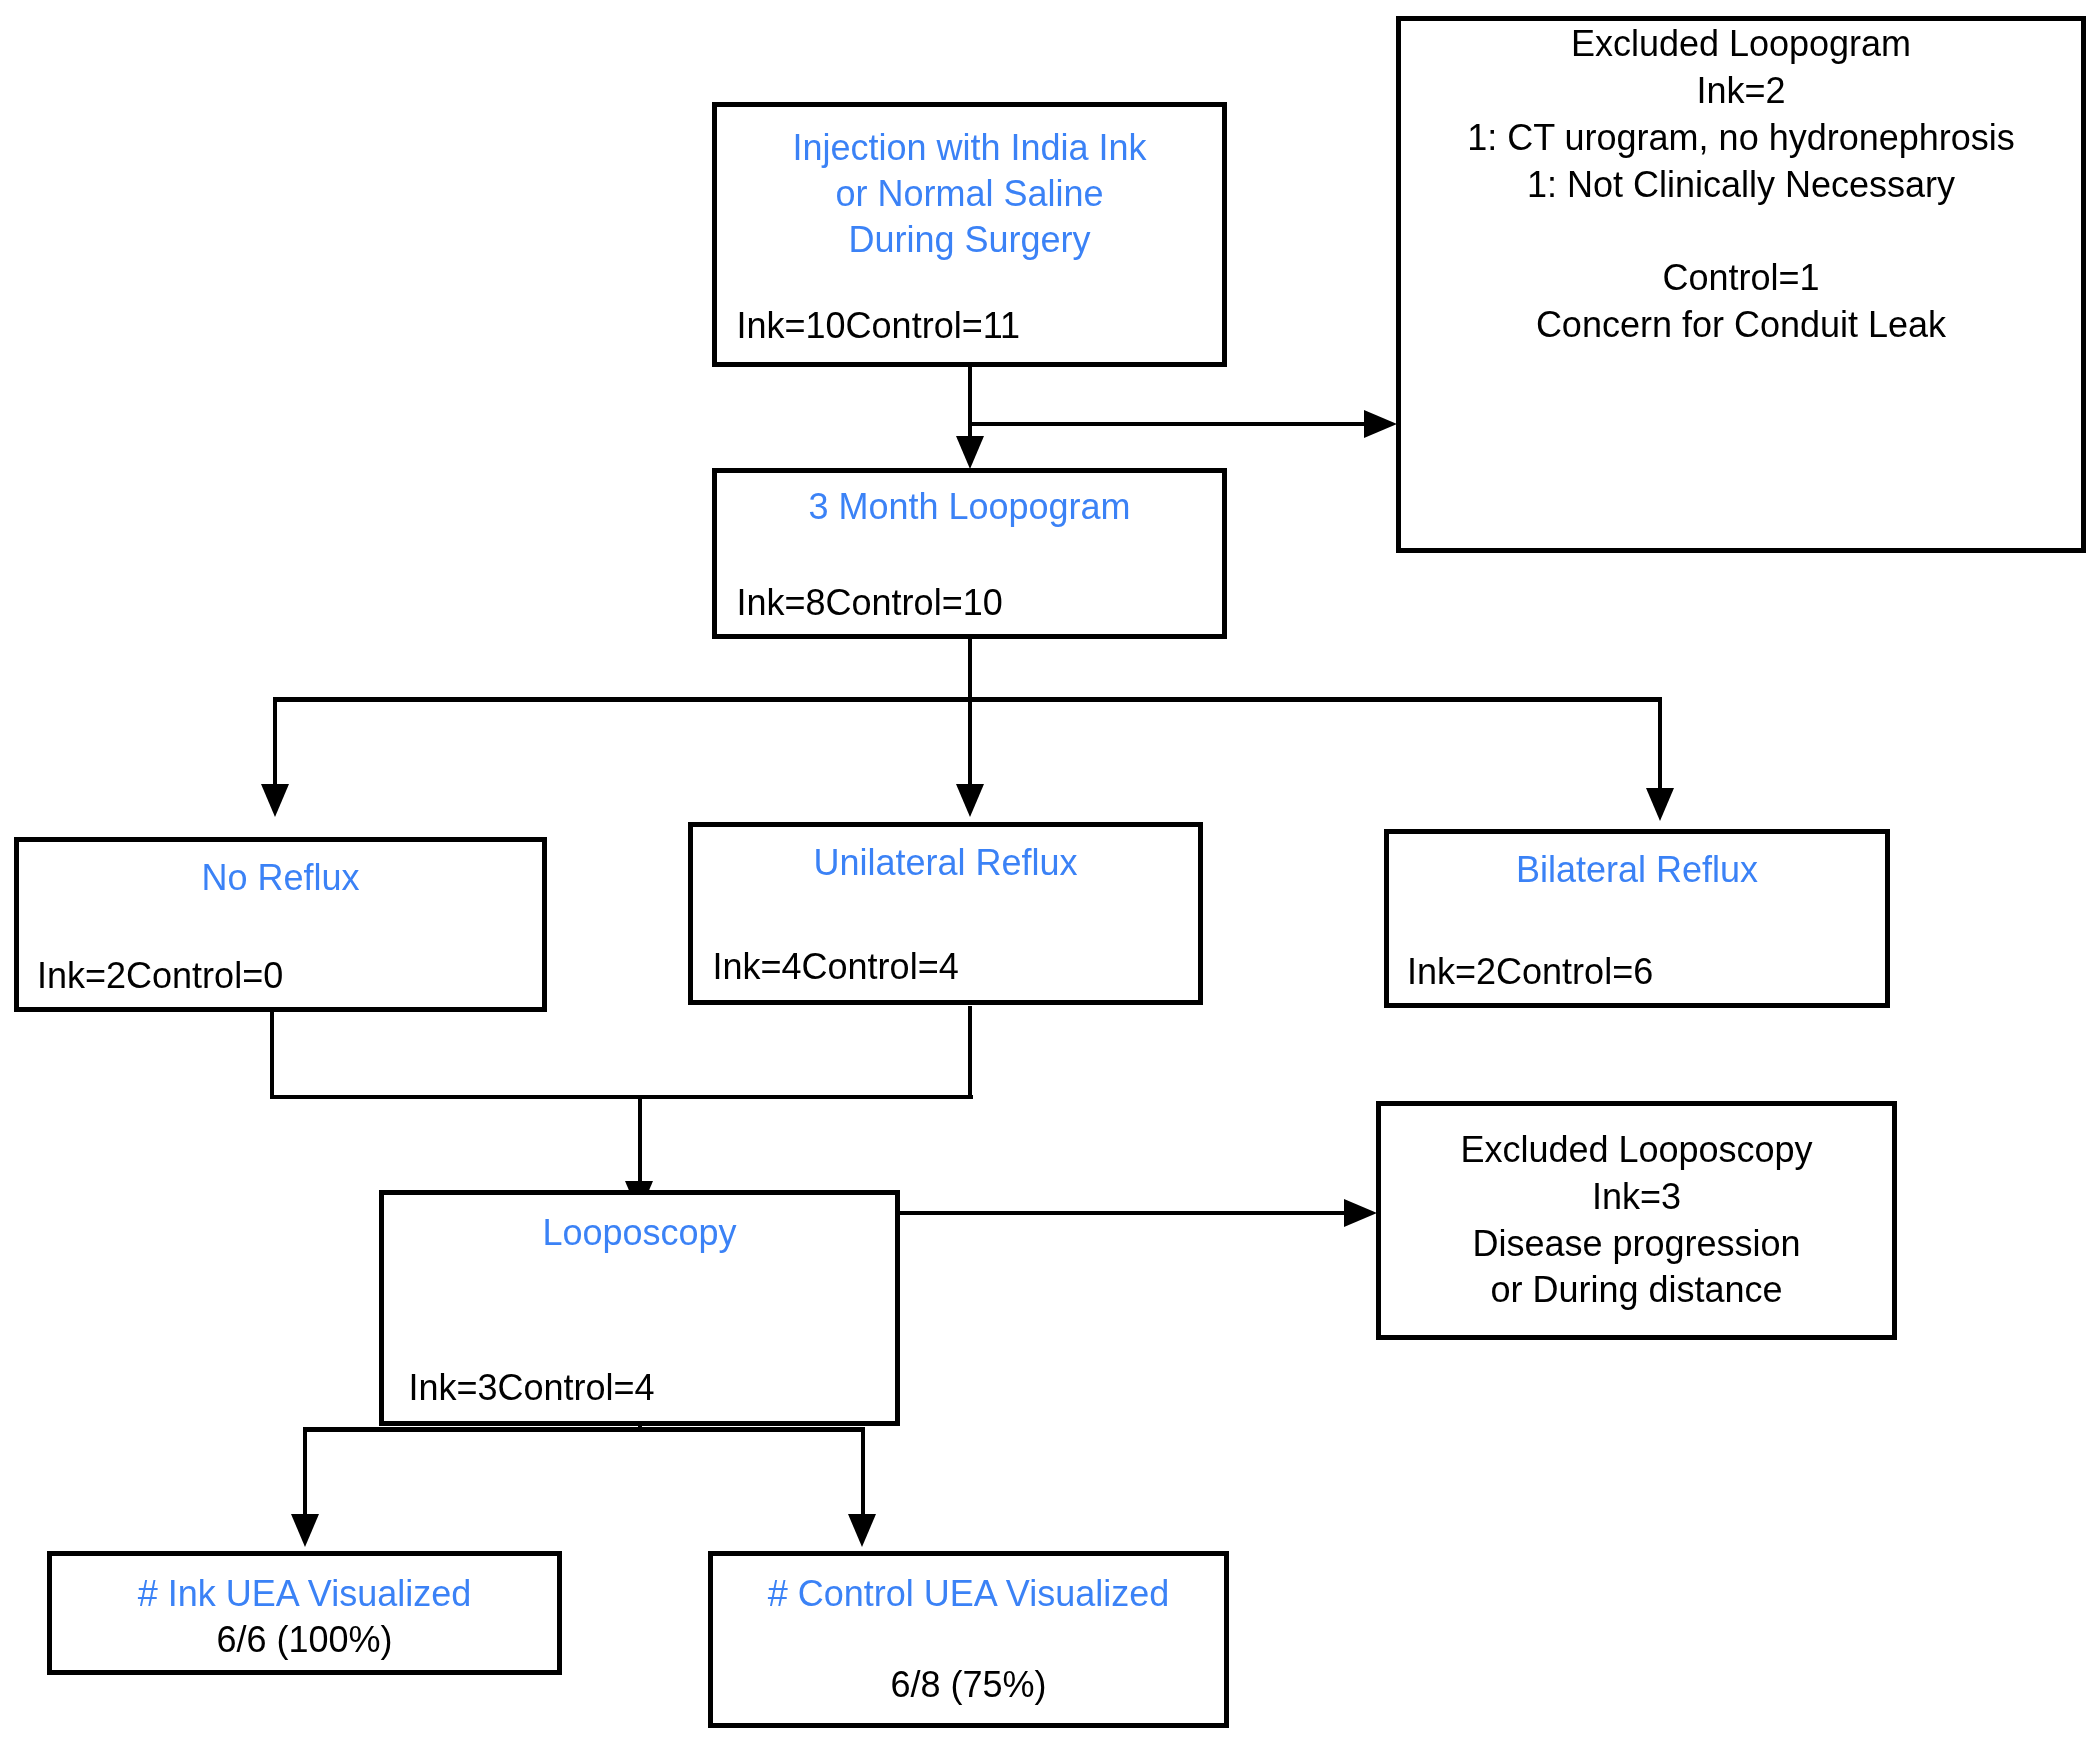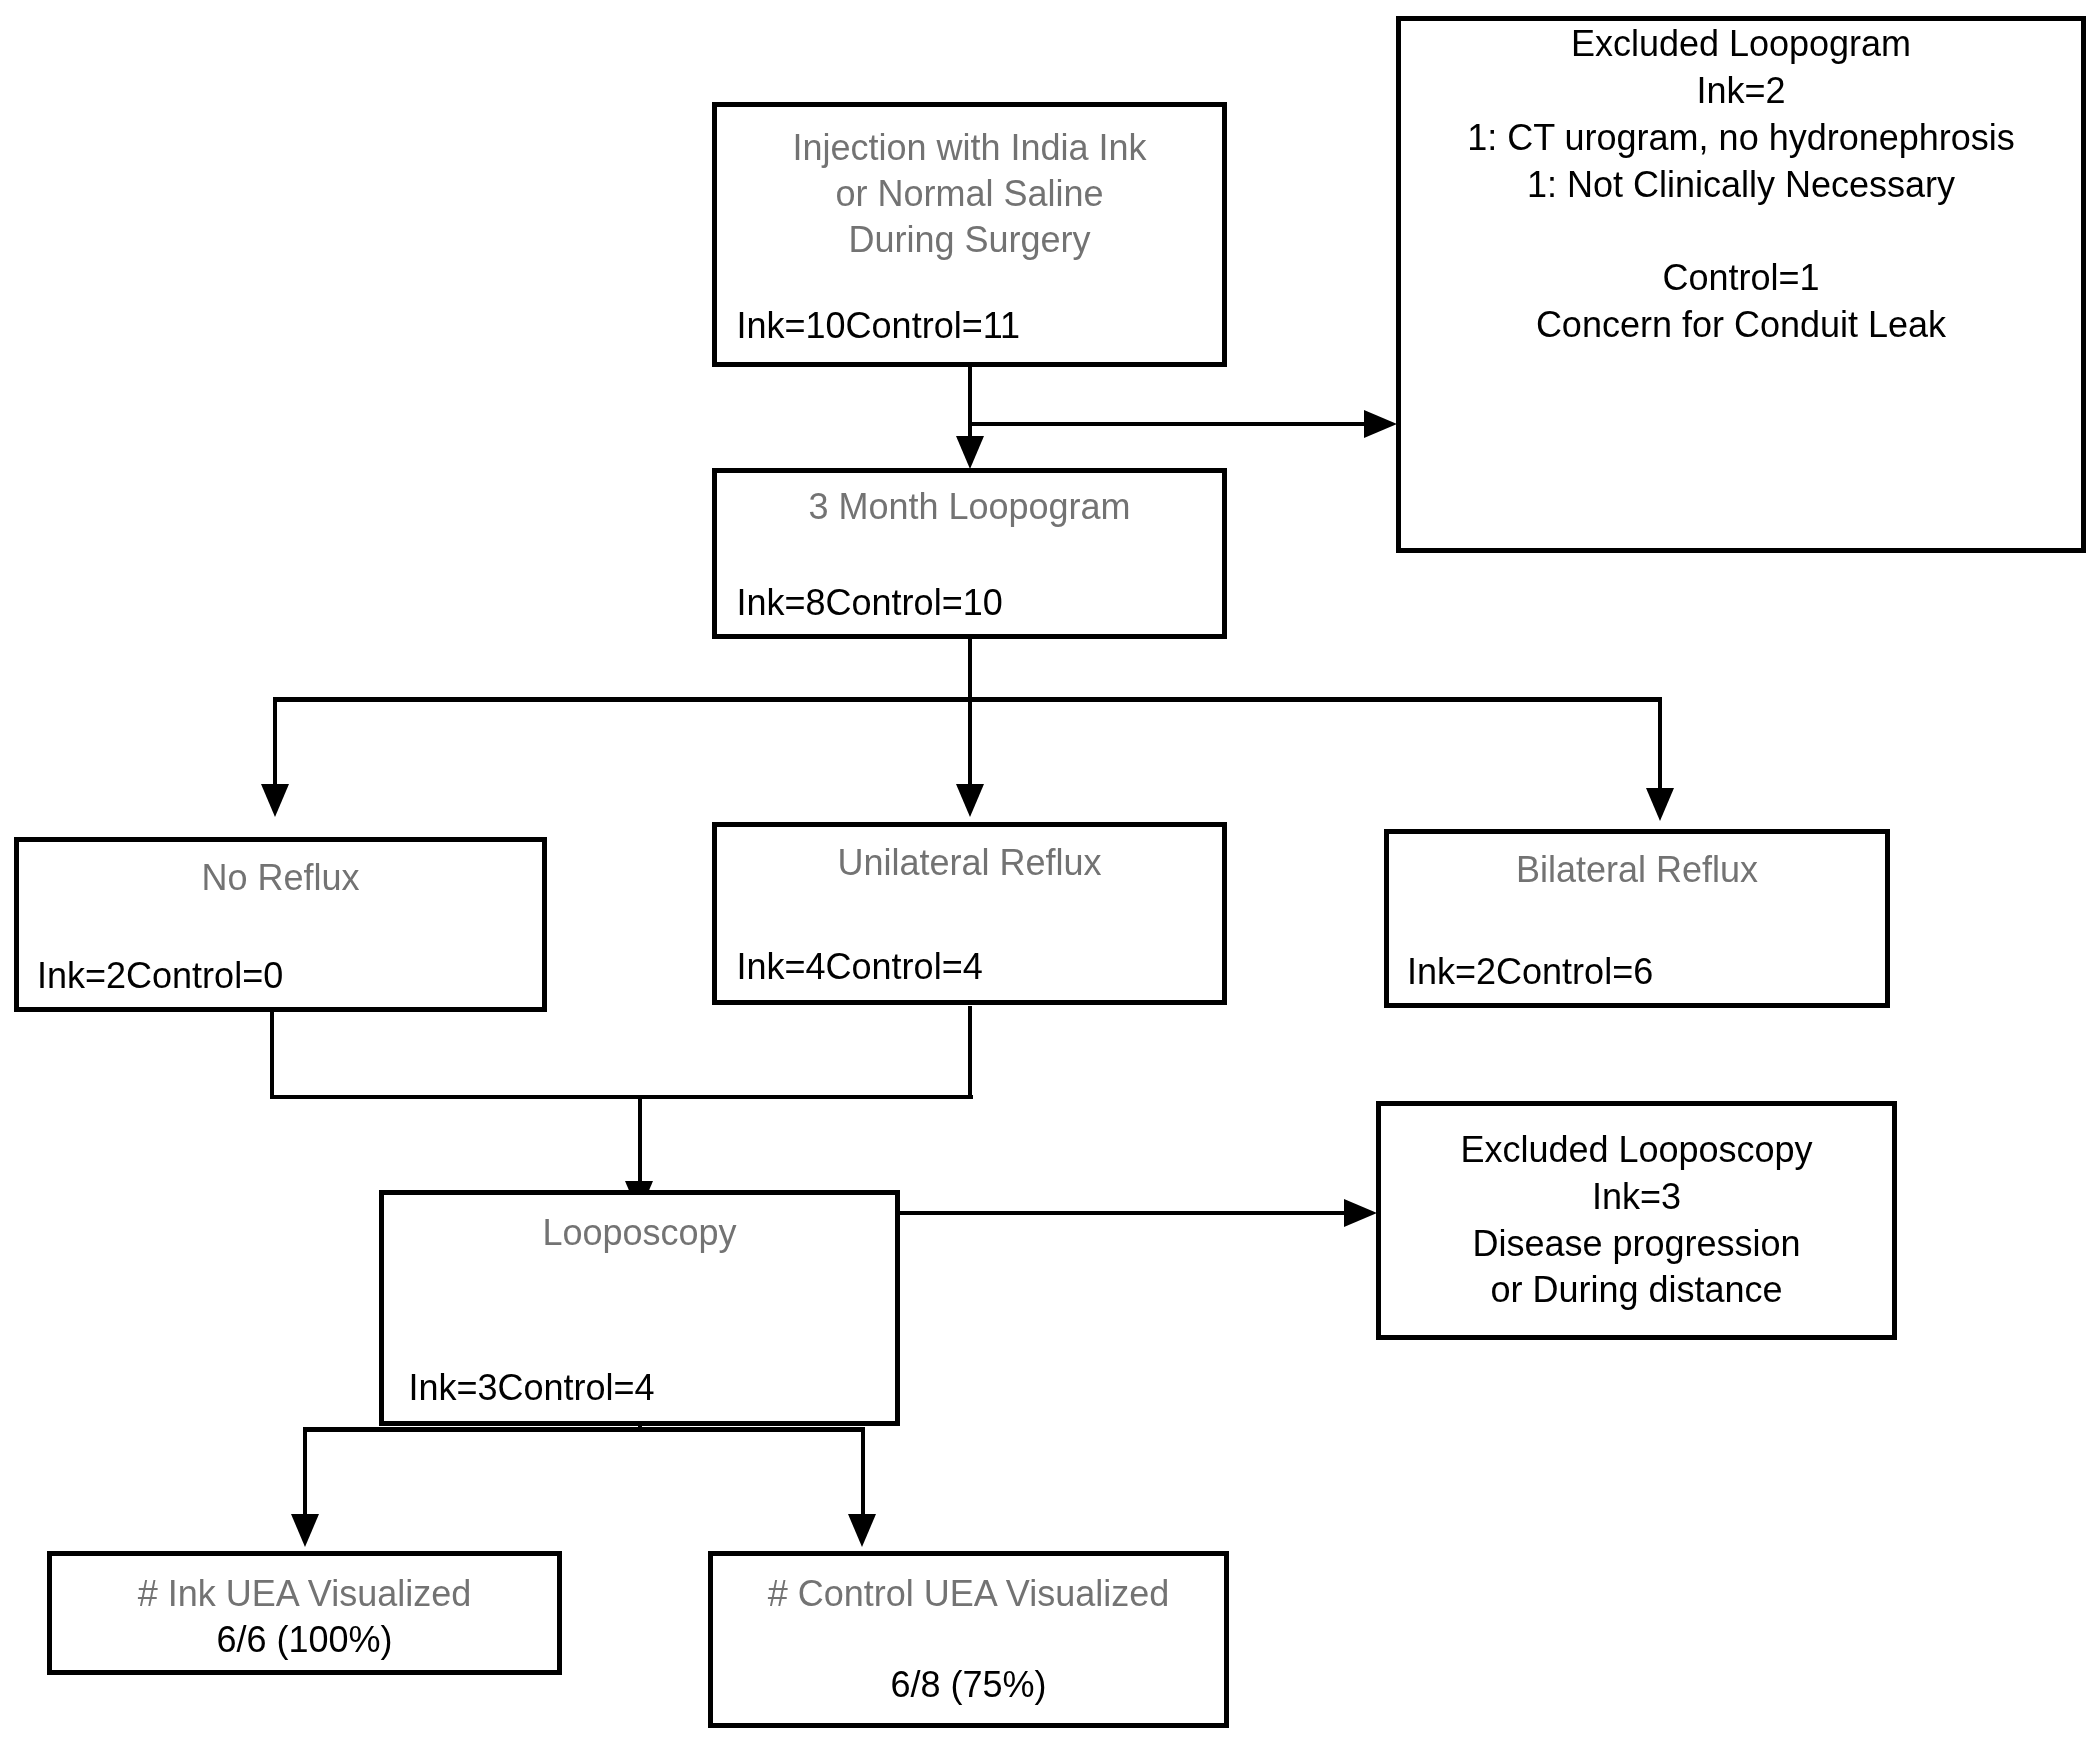--- a/index.html
+++ b/index.html
@@ -24,21 +24,21 @@
     display: flex;
     flex-direction: column;
     align-items: center;
     color: #000000;
   }
   .node .title {
     font-size: 36px;
     line-height: 1.28;
     text-align: center;
     white-space: pre-line;
-    color: #737373;
+    color: #3b82f6;
   }
   .node .counts {
     display: flex;
     width: 100%;
     justify-content: flex-start;
     font-size: 36px;
     line-height: 1.2;
     box-sizing: border-box;
   }
   .node .counts span { white-space: nowrap; }
@@ -64,21 +64,21 @@
     padding: 11.4px 19.5px 9.8px 19.5px;
     justify-content: space-between;
   }
   #node-no-reflux {
     left: 14px; top: 825px; width: 533px; height: 175px;
     padding: 13px 18px 9.8px 18px;
     justify-content: space-between;
     margin-top: 12px;
   }
   #node-unilateral-reflux {
-    left: 712px; top: 822px; width: 515px; height: 183px;
+    left: 688px; top: 822px; width: 515px; height: 183px;
     padding: 13px 19.5px 11.4px 19.5px;
     justify-content: space-between;
   }
   #node-bilateral-reflux {
     left: 1384px; top: 829px; width: 506px; height: 179px;
     padding: 13px 18px 9.8px 18px;
     justify-content: space-between;
   }
   #node-looposcopy {
     left: 379px; top: 1190px; width: 521px; height: 236px;

